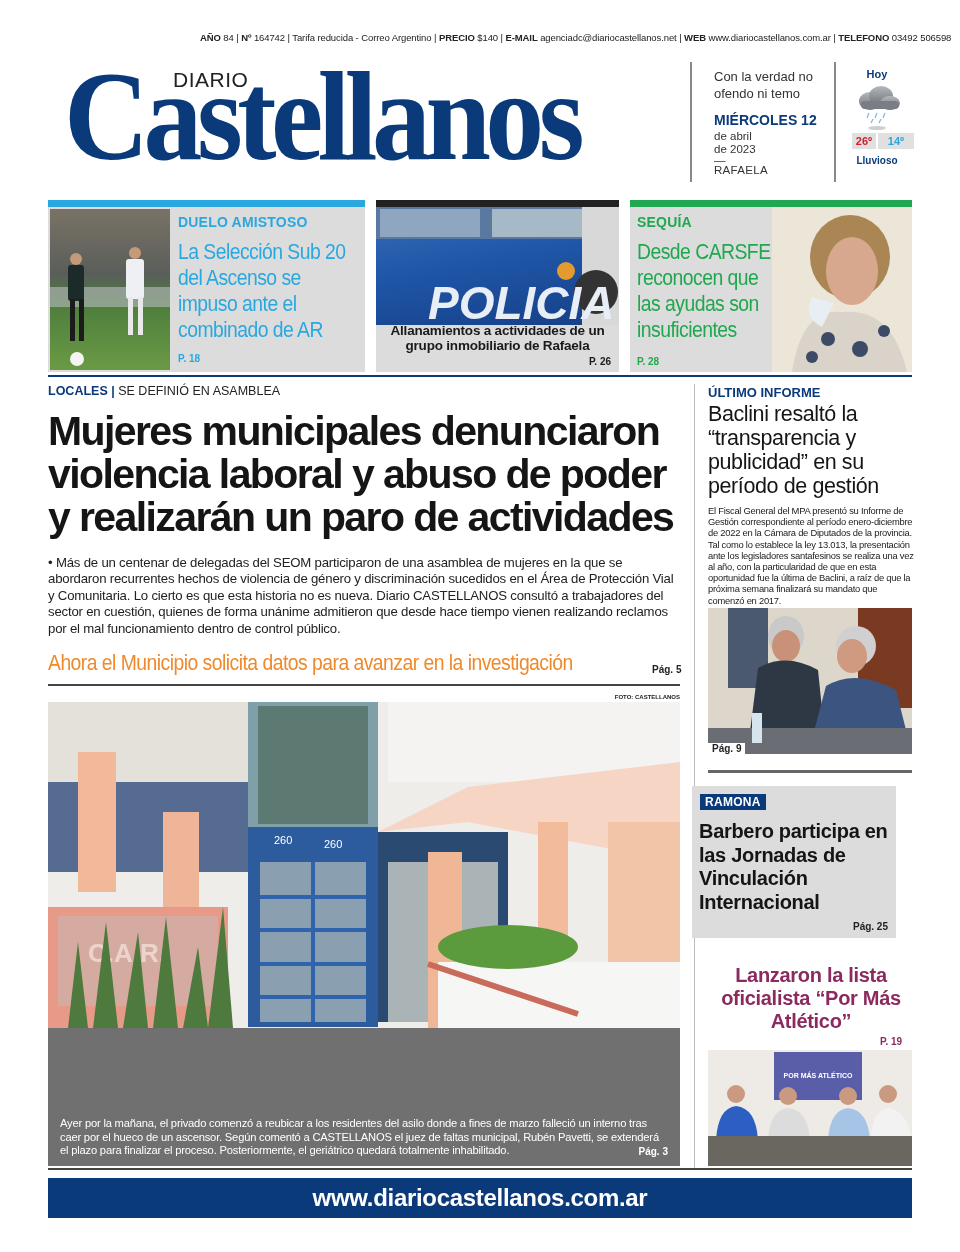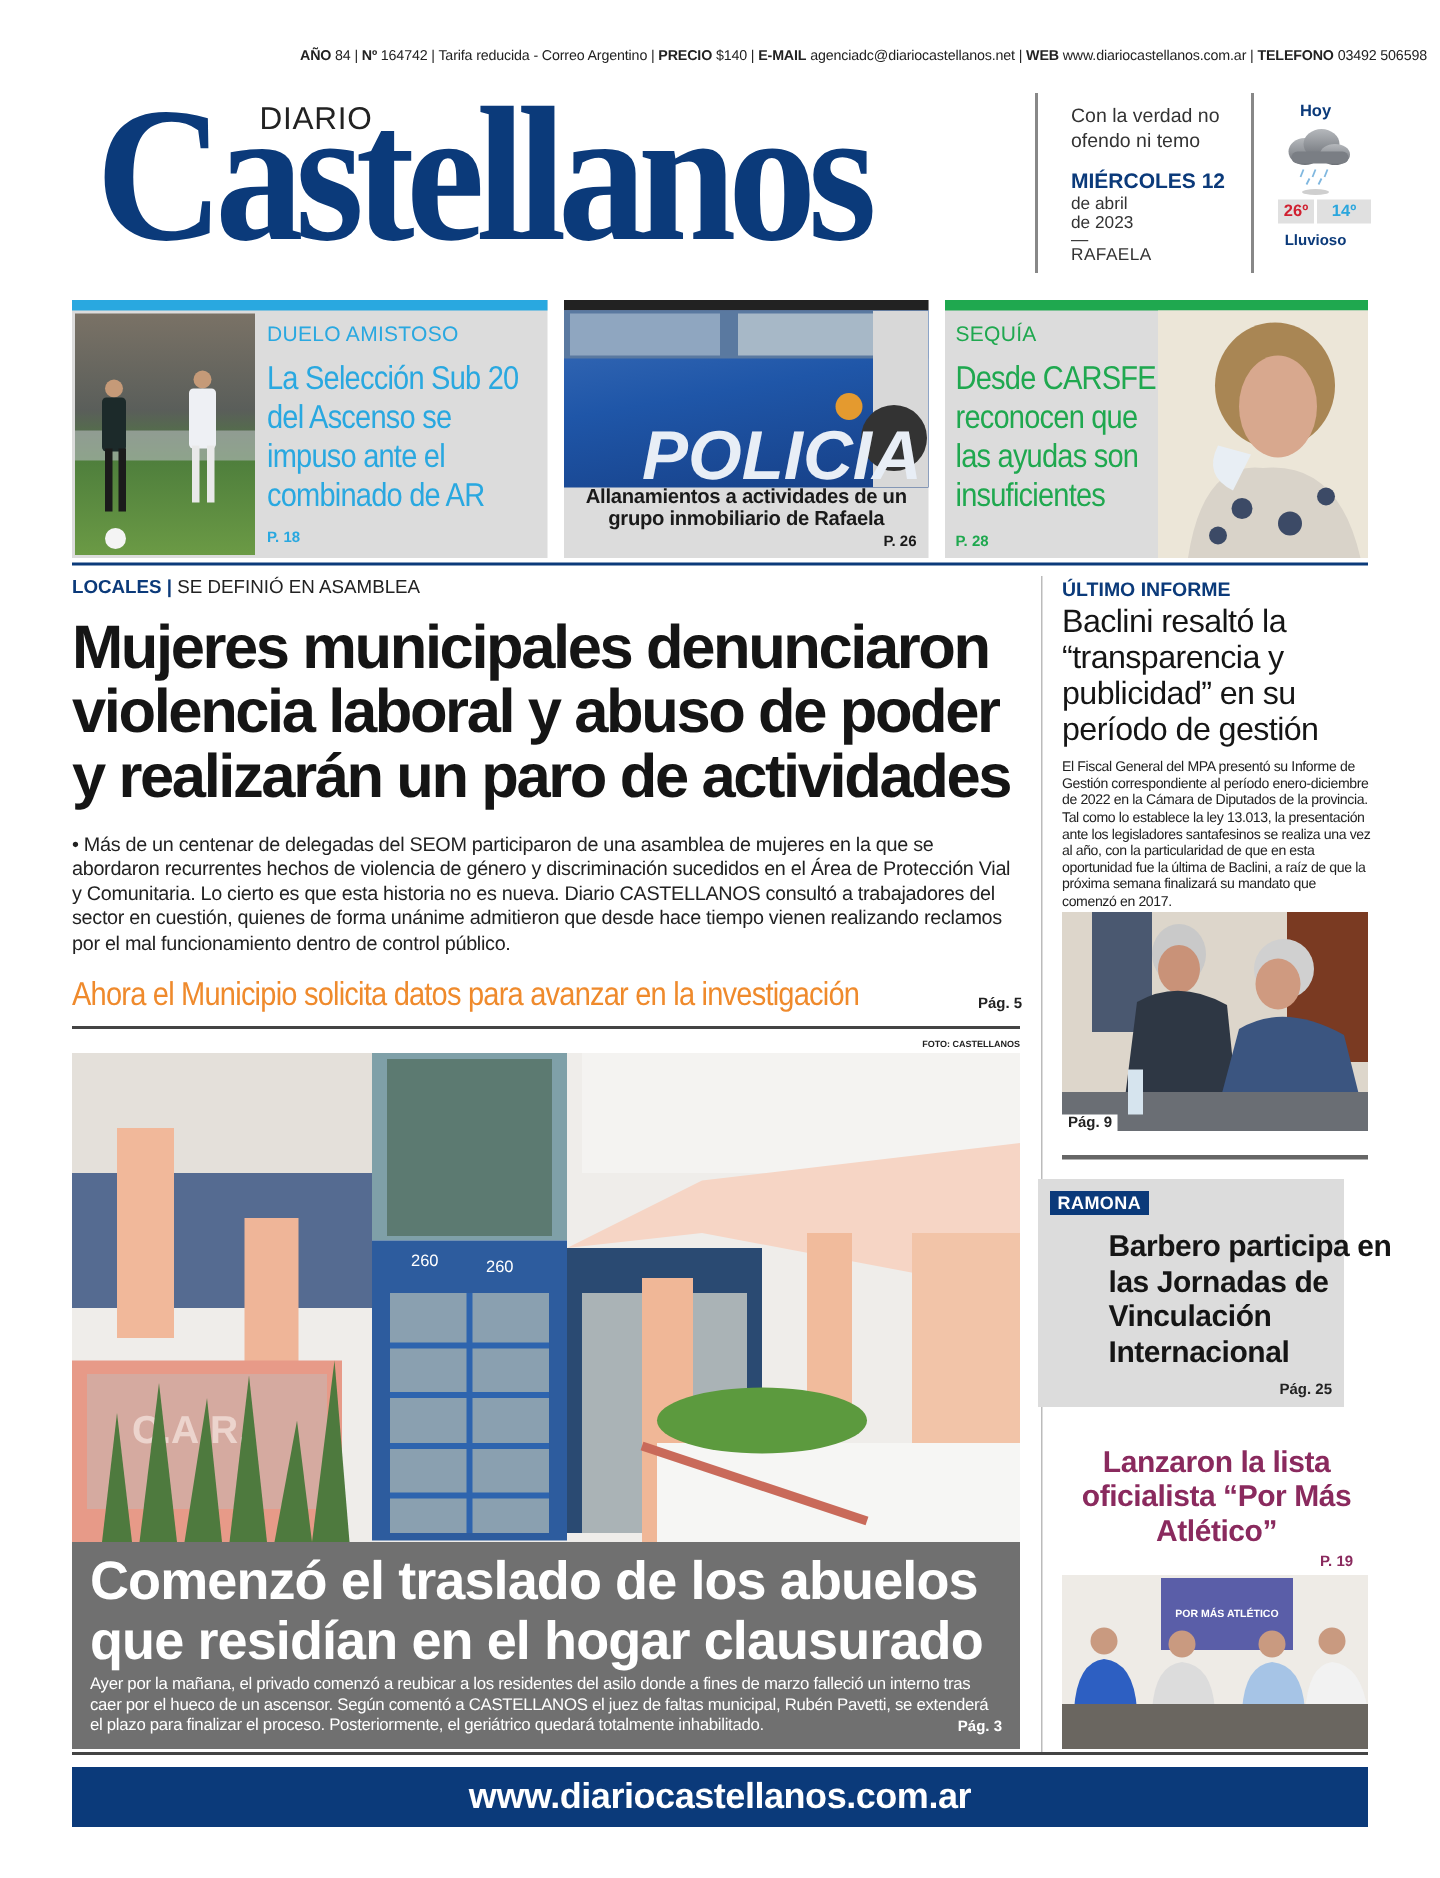--- a/index.html
+++ b/index.html
@@ -23,21 +23,21 @@
 
   .wx-title { left: 848px; top: 68px; width: 58px; text-align: center; font-size: 11px; font-weight: 700; color: #0b3a7a; }
   .wx-icon { left: 852px; top: 84px; width: 50px; height: 40px; }
   .wx-hi { left: 852px; top: 133px; width: 24px; height: 16px; background: #e0e0e0; color: #d02030; font-weight: 700; font-size: 11px; text-align: center; line-height: 16px; }
   .wx-lo { left: 878px; top: 133px; width: 36px; height: 16px; background: #e0e0e0; color: #2aa6dd; font-weight: 700; font-size: 11px; text-align: center; line-height: 16px; }
   .wx-state { left: 844px; top: 155px; width: 66px; text-align: center; font-size: 10px; font-weight: 700; color: #0b3a7a; }
 
   
   .teaser { background: #dcdcdc; }
   .tbar { height: 7px; }
-  .kicker { font-weight: 400; font-size: 14px; letter-spacing: 0.2px; }
+  .kicker { font-weight: 700; font-size: 14px; letter-spacing: 0.2px; }
   .teaser-head { font-family: "Liberation Sans Narrow", "Liberation Sans", sans-serif; font-size: 22px; line-height: 26px; letter-spacing: -0.6px; transform: scaleX(0.88); transform-origin: left top; width: 200px; }
   .pg { font-weight: 700; font-size: 10px; }
 
   
   .photo { overflow: hidden; }
 
   
   .locales { left: 48px; top: 384px; font-size: 12.5px; color: #222; }
   .locales b { color: #0b3a7a; font-weight: 700; }
   .main-head { left: 48px; top: 410px; width: 640px; font-weight: 700; font-size: 41px; line-height: 43px; letter-spacing: -1.6px; color: #151515; }
@@ -53,21 +53,21 @@
   .cap-pg { position: absolute; right: 12px; bottom: 9px; font-size: 10px; font-weight: 700; color: #fff; }
 
   
   .r-kicker { left: 708px; top: 385px; font-size: 13px; font-weight: 700; color: #0b3a7a; }
   .r-head { left: 708px; top: 402px; width: 210px; font-weight: 400; font-size: 21.5px; line-height: 24px; letter-spacing: -0.4px; color: #151515; }
   .r-body { left: 708px; top: 505px; width: 206px; font-size: 9.4px; line-height: 11.2px; letter-spacing: -0.25px; color: #222; }
   .r-pg-tag { background: #fff; color: #222; font-size: 10px; font-weight: 700; padding: 0 4px 0 0; }
 
   .ramona-box { left: 692px; top: 786px; width: 204px; height: 152px; background: #dcdcdc; }
   .ramona-tag { position: absolute; left: 8px; top: 8px; background: #0b3a7a; color: #fff; font-size: 12px; font-weight: 700; padding: 1px 5px; letter-spacing: 0.3px; }
-  .ramona-head { position: absolute; left: 7px; top: 34px; width: 195px; font-size: 20px; line-height: 23.5px; font-weight: 700; letter-spacing: -0.3px; color: #151515; margin-left: 40px; }
+  .ramona-head { position: absolute; left: 7px; top: 34px; width: 195px; font-size: 20px; line-height: 23.5px; font-weight: 700; letter-spacing: -0.3px; color: #151515; }
   .ramona-pg { position: absolute; right: 8px; bottom: 6px; font-size: 10px; font-weight: 700; color: #222; }
 
   .atl-head { left: 708px; top: 964px; width: 206px; text-align: center; font-size: 20px; line-height: 23px; font-weight: 700; color: #8a2a5e; letter-spacing: -0.3px; }
   .atl-pg { left: 880px; top: 1036px; font-size: 10px; font-weight: 700; color: #8a2a5e; }
 
   
   .footer-bar { left: 48px; top: 1178px; width: 864px; height: 40px; background: #0b3a7a; color: #fff; text-align: center; line-height: 40px; font-weight: 700; font-size: 24px; letter-spacing: -0.3px; }
 </style>
 </head>
 <body>
@@ -239,21 +239,20 @@
       <path d="M135 326 L150 245 L160 326 Z"></path>
         <path d="M160 326 L175 205 L185 326 Z"></path>
     </g>
     <rect x="390" y="260" width="242" height="66" fill="#f6f6f4"></rect>
     <ellipse cx="460" cy="245" rx="70" ry="22" fill="#5c9a3e"></ellipse>
     <line x1="380" y1="262" x2="530" y2="312" stroke="#c96a5a" stroke-width="6"></line>
   </svg>
 </div>
 
 <div class="abs caption-box">
-  <div class="cap-head">Comenzó el traslado de los abuelos que residían en el hogar clausurado</div>
   <div class="cap-body">Ayer por la mañana, el privado comenzó a reubicar a los residentes del asilo donde a fines de marzo falleció un interno tras caer por el hueco de un ascensor. Según comentó a CASTELLANOS el juez de faltas municipal, Rubén Pavetti, se extenderá el plazo para finalizar el proceso. Posteriormente, el geriátrico quedará totalmente inhabilitado.</div>
   <div class="cap-pg">Pág. 3</div>
 </div>
 <div class="abs rule" style="left:48px; top:1168px; width:864px;"></div>
 
 <div class="abs" style="left:694px; top:384px; width:1px; height:784px; background:#bbb;"></div>
 
 <div class="abs r-kicker">ÚLTIMO INFORME</div>
 <div class="abs r-head">Baclini resaltó la “transparencia y publicidad” en su período de gestión</div>
 <div class="abs r-body">El Fiscal General del MPA presentó su Informe de Gestión correspondiente al período enero-diciembre de 2022 en la Cámara de Diputados de la provincia. Tal como lo establece la ley 13.013, la presentación ante los legisladores santafesinos se realiza una vez al año, con la particularidad de que en esta oportunidad fue la última de Baclini, a raíz de que la próxima semana finalizará su mandato que comenzó en 2017.</div>

